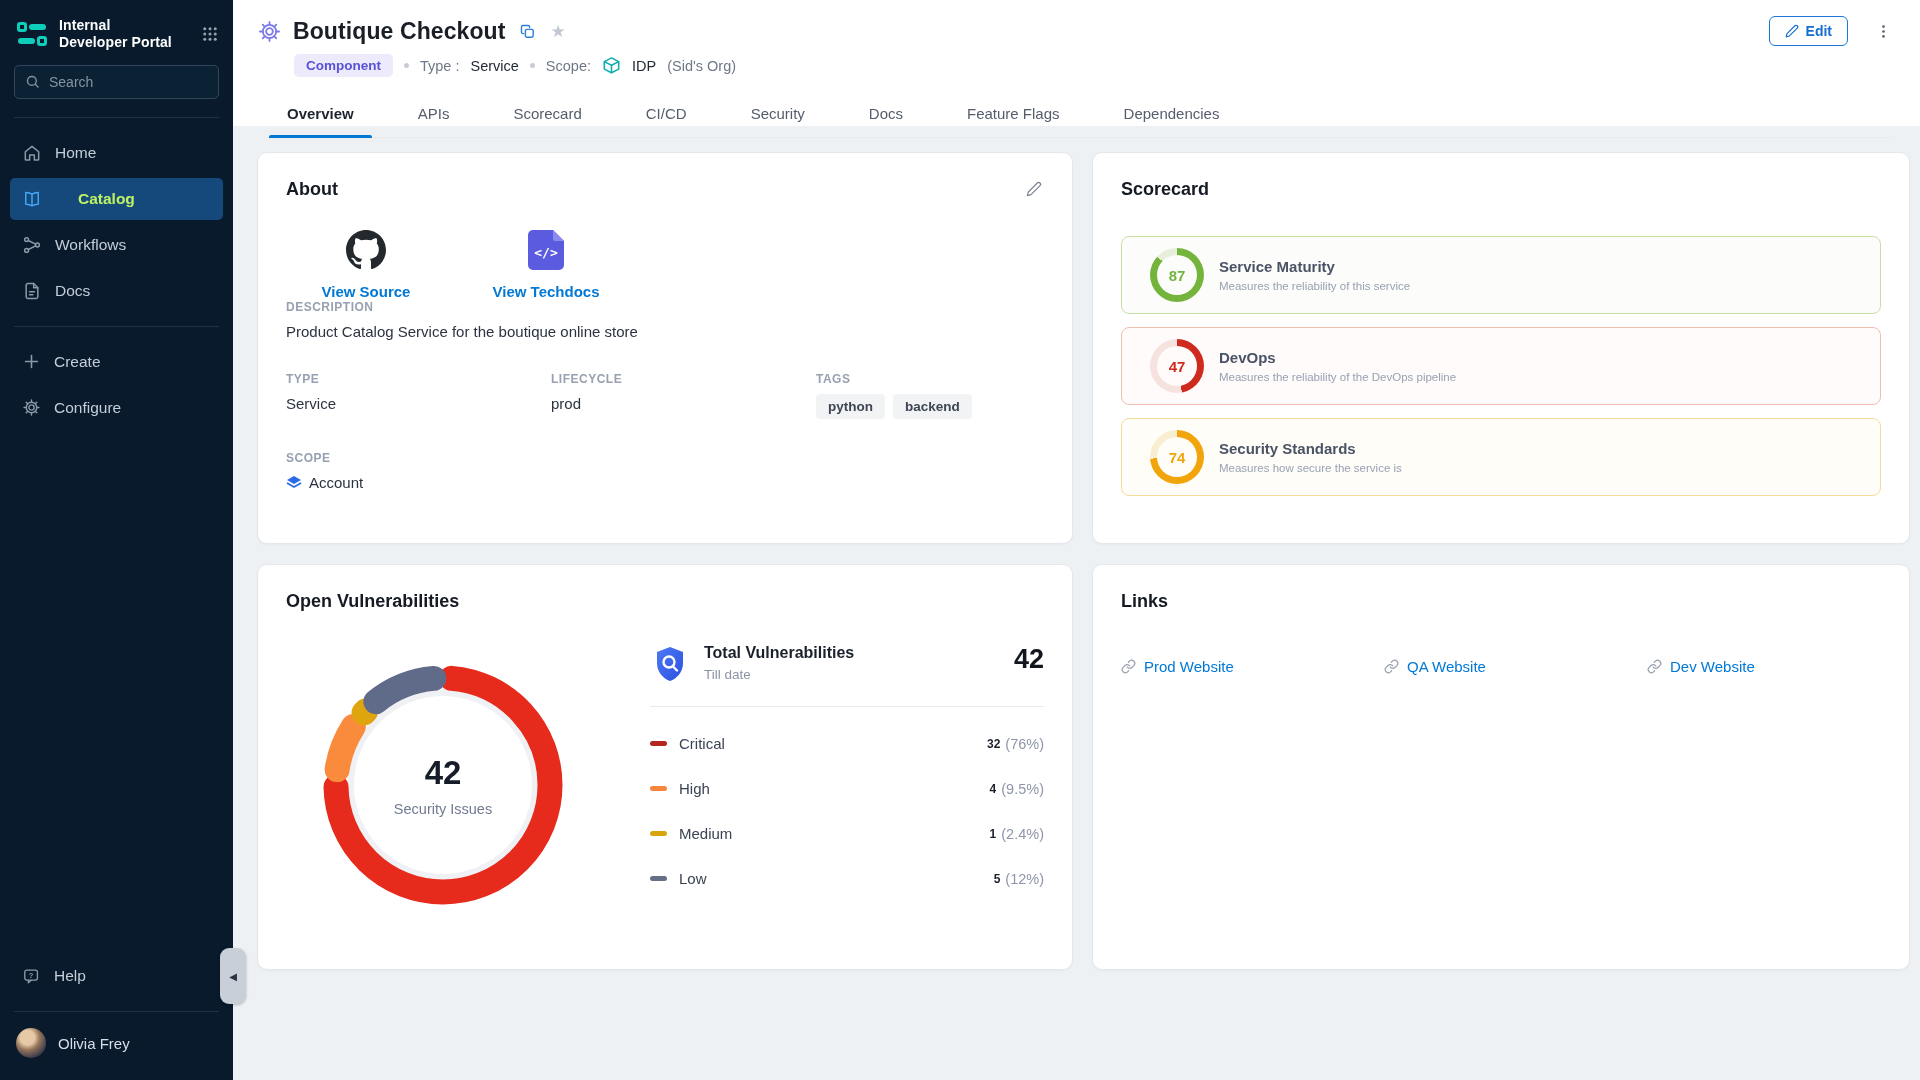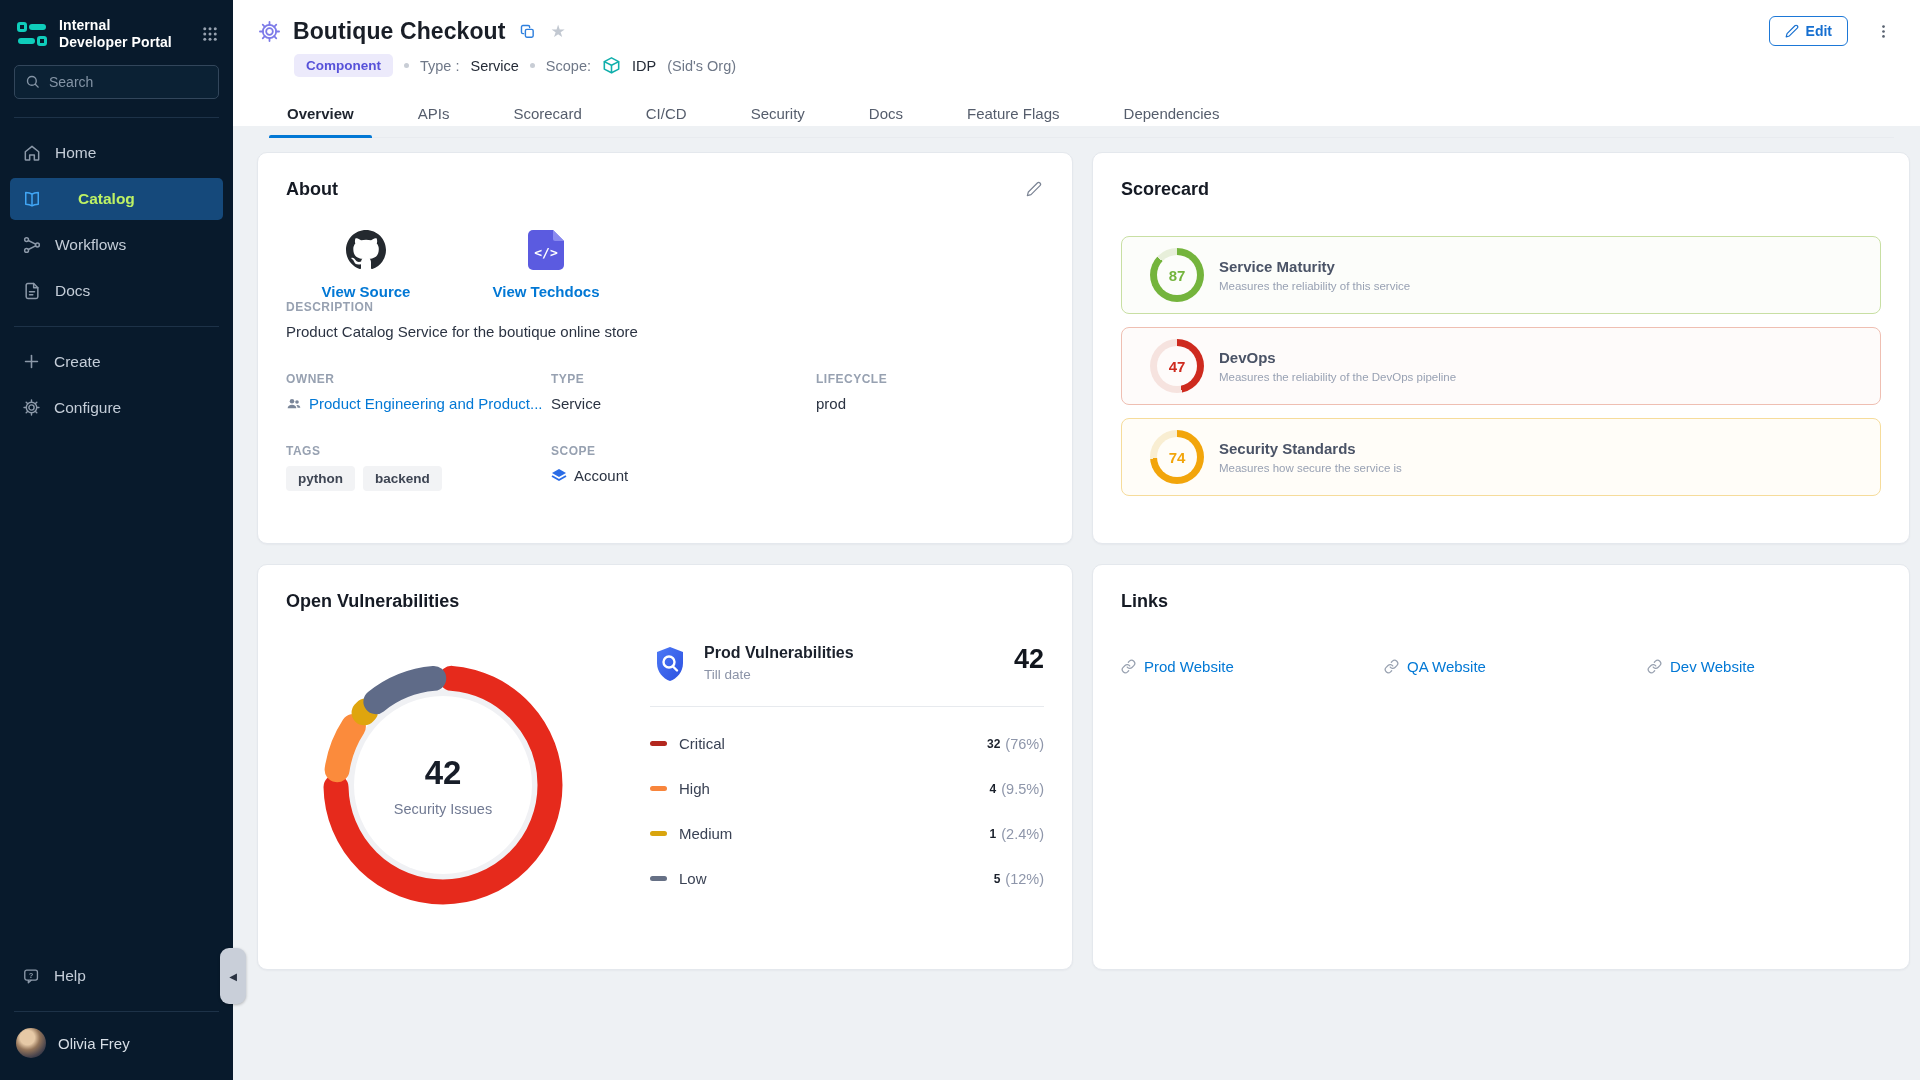--- a/index.html
+++ b/index.html
@@ -350,34 +350,20 @@
         </div>
       </div>
 
       <div class="desc-block">
         <div class="field-label">DESCRIPTION</div>
         <div class="field-value">Product Catalog Service for the boutique online store</div>
       </div>
 
       <div class="meta-grid">
         <div>
-          <div class="field-label">OWNER</div>
-          <div class="owner-link">
-            <span>
-              <svg width="16" height="16" viewBox="0 0 24 24" fill="#7A8699">
-                <circle cx="9" cy="8" r="3.4"></circle>
-                  <circle cx="16.5" cy="9" r="2.7"></circle>
-                <path d="M2.5 18.5 c0 -3.4 2.9 -5.3 6.5 -5.3 s6.5 1.9 6.5 5.3 Z"></path>
-                <path d="M16.8 13.4 c2.8 .2 4.7 1.8 4.7 4.4 h-4.2 c0 -1.8 -.8 -3.3 -2 -4.2 Z"></path>
-              </svg>
-            </span>
-            <span>Product Engineering and Product...</span>
-          </div>
-        </div>
-        <div>
           <div class="field-label">TYPE</div>
           <div class="field-value">Service</div>
         </div>
         <div>
           <div class="field-label">LIFECYCLE</div>
           <div class="field-value">prod</div>
         </div>
 
         <div>
           <div class="field-label">TAGS</div>
@@ -466,21 +452,21 @@
                     <stop offset="0" stop-color="#4D79F6"></stop>
                       <stop offset="1" stop-color="#2B50E0"></stop>
                   </linearGradient>
                 </defs>
                 <path d="M20 3 L33 8 V19 C33 28 27 34.5 20 37 C13 34.5 7 28 7 19 V8 Z" fill="url(#shieldGrad)"></path>
                 <circle cx="19" cy="18" r="5.5" fill="none" stroke="#FFFFFF" stroke-width="2.4"></circle>
                 <line x1="23" y1="22.5" x2="27" y2="26.5" stroke="#FFFFFF" stroke-width="2.4" stroke-linecap="round"></line>
               </svg>
             </span>
             <div class="legend-titles">
-              <span class="legend-title">Prod Vulnerabilities</span>
+              <span class="legend-title">Total Vulnerabilities</span>
               <span class="legend-sub">Till date</span>
             </div>
             <span class="legend-total">42</span>
           </div>
           <div class="legend-divider"></div>
 
           <div class="legend-row">
             <span class="legend-dash" style="background: rgb(179, 39, 30);"></span>
             <span class="legend-name">Critical</span>
             <span class="legend-val">32</span>

